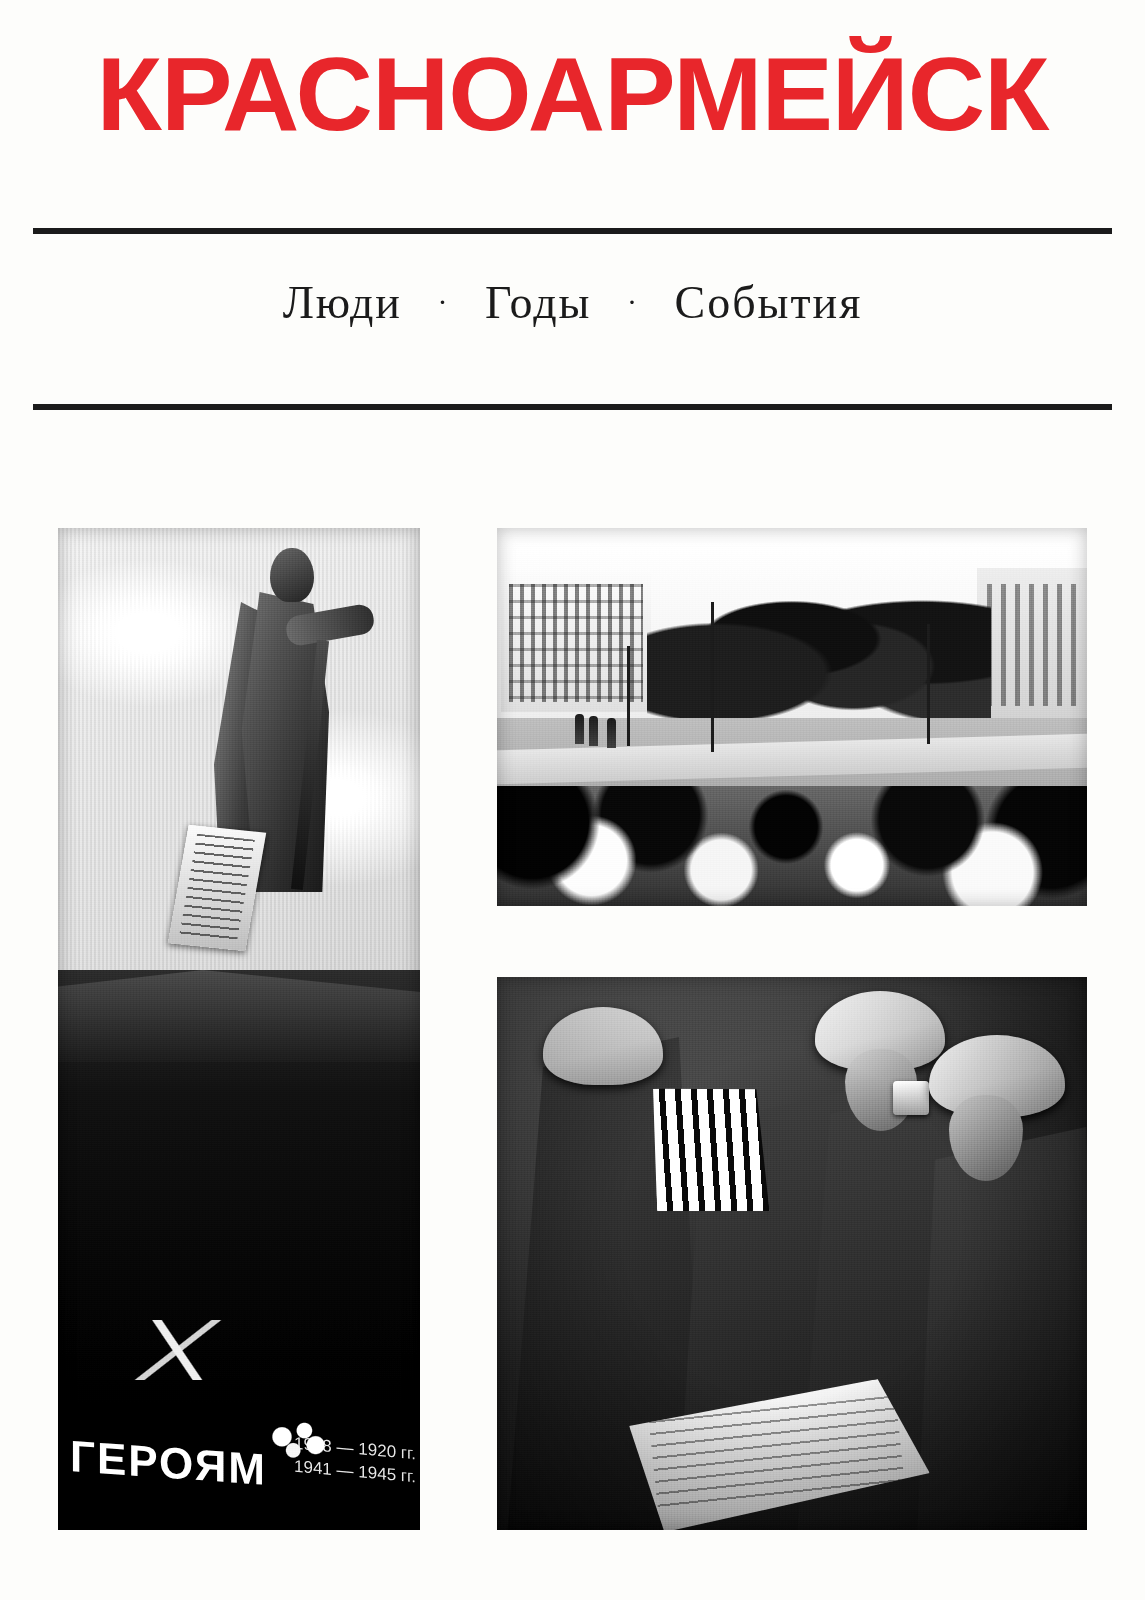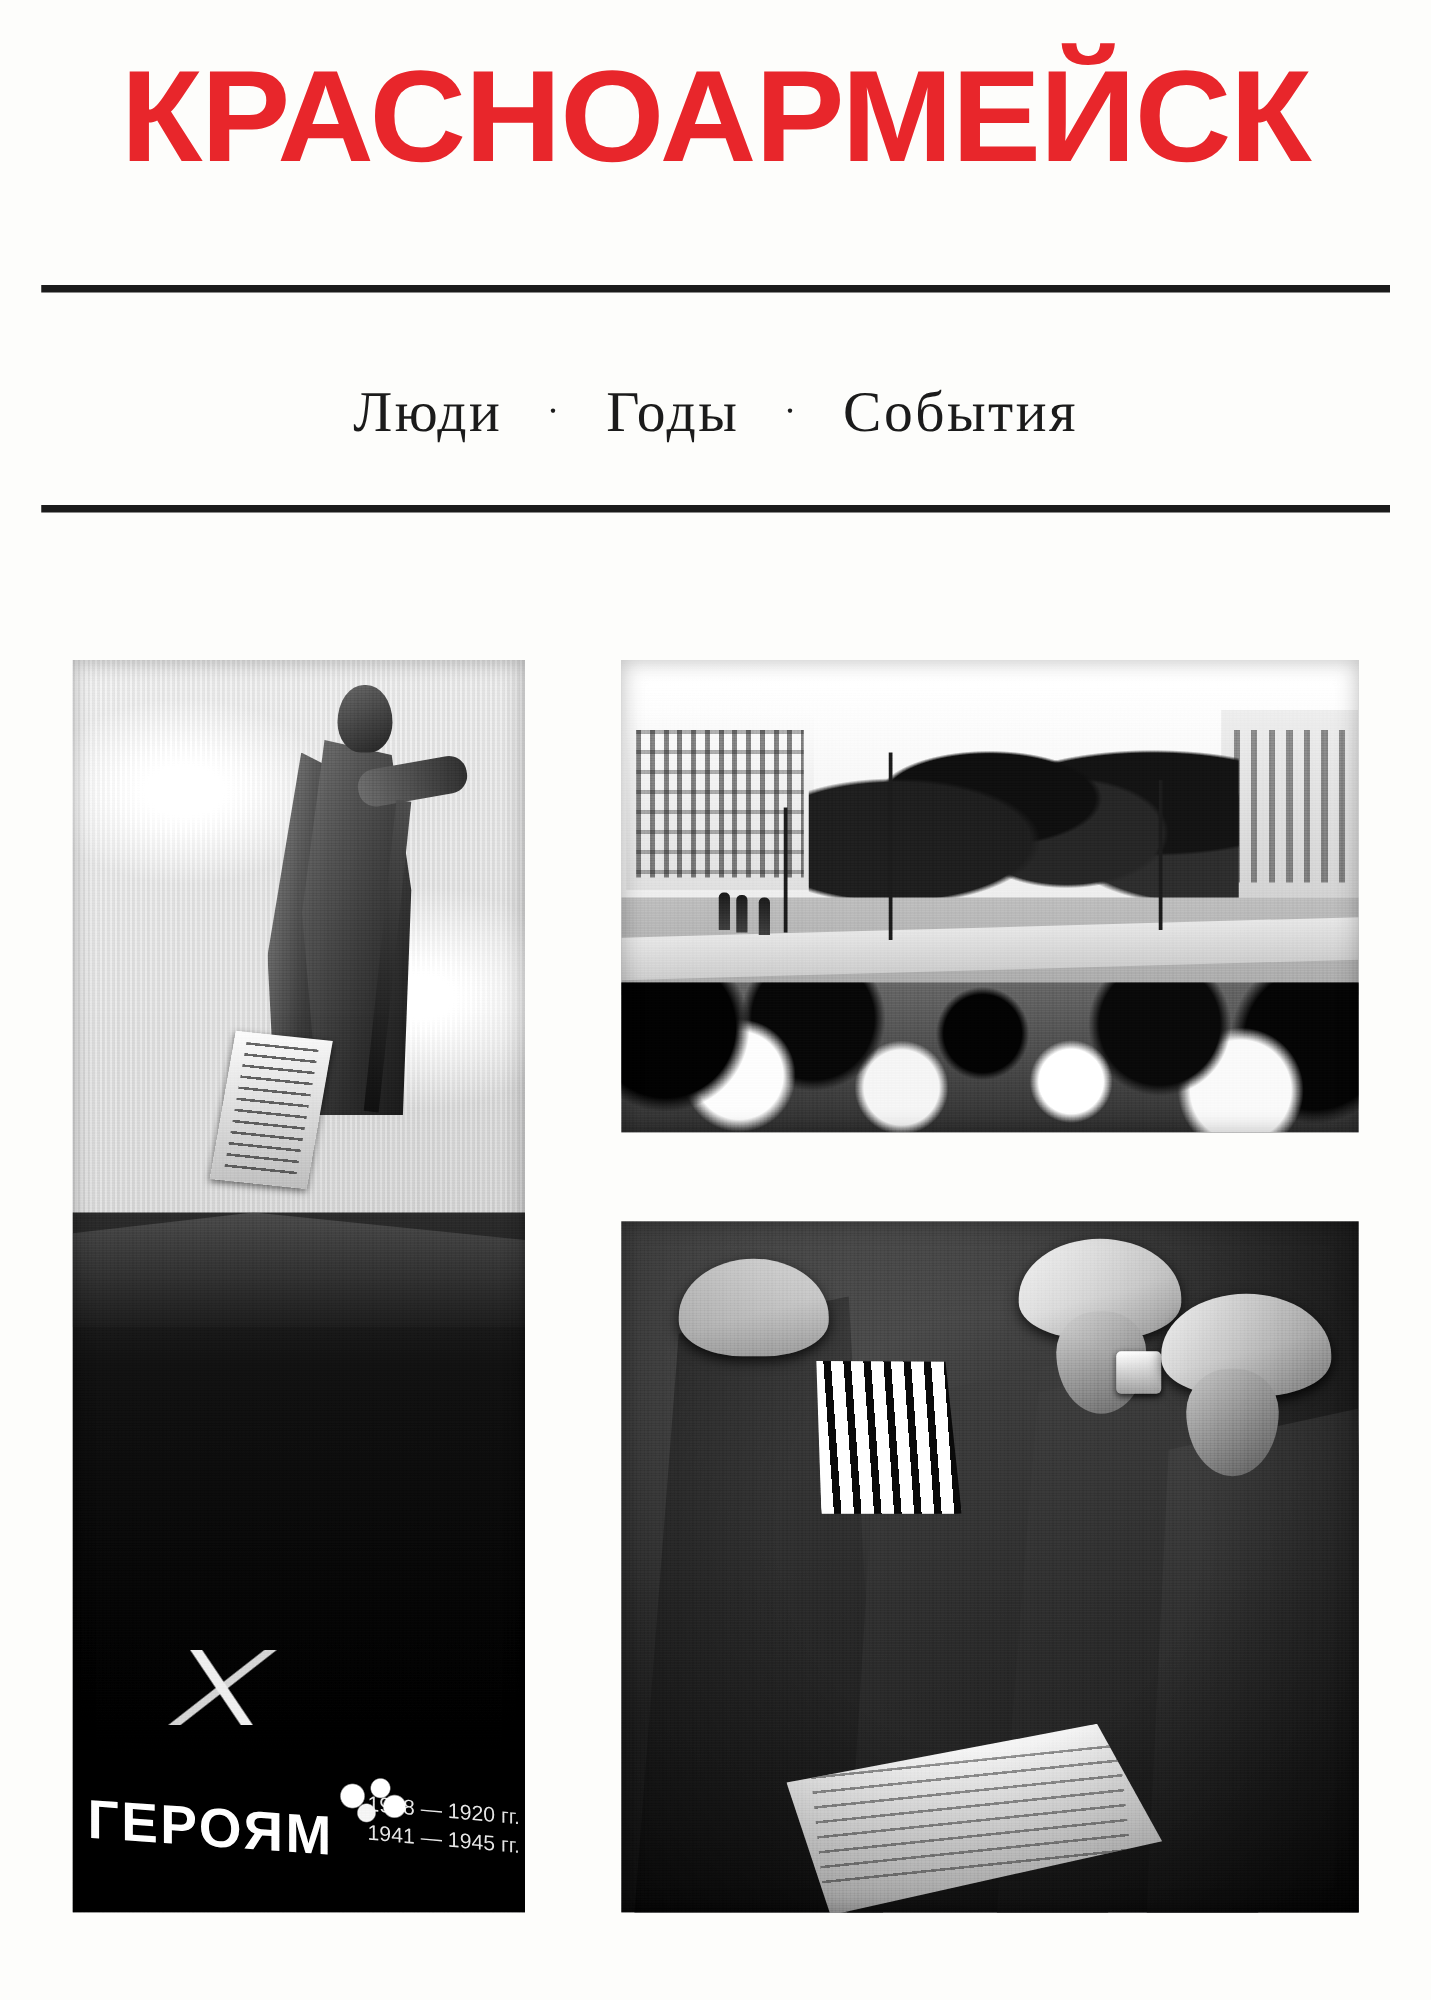--- a/index.html
+++ b/index.html
@@ -40,21 +40,21 @@
     height: 6px;
     background: #1b1b1b;
   }
   .rule.top { top: 228px; }
   .rule.bottom { top: 404px; }
 
   .subtitle {
     position: absolute;
     left: 0;
     right: 0;
-    top: 303px;
+    top: 276px;
     text-align: center;
     color: #1b1b1b;
     font-family: "Liberation Serif", serif;
     font-size: 46px;
     letter-spacing: 2px;
     white-space: nowrap;
   }
   .subtitle .dot {
     display: inline-block;
     margin: 0 22px;

